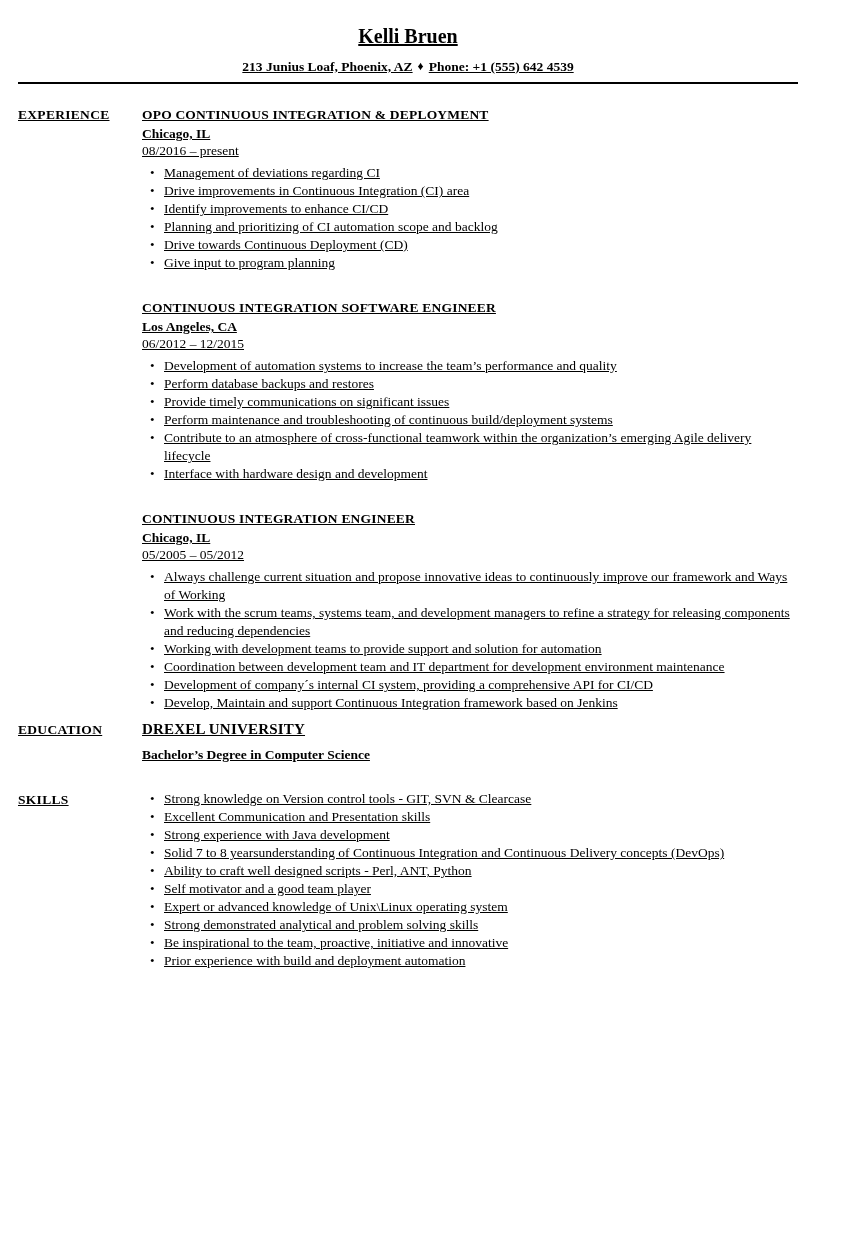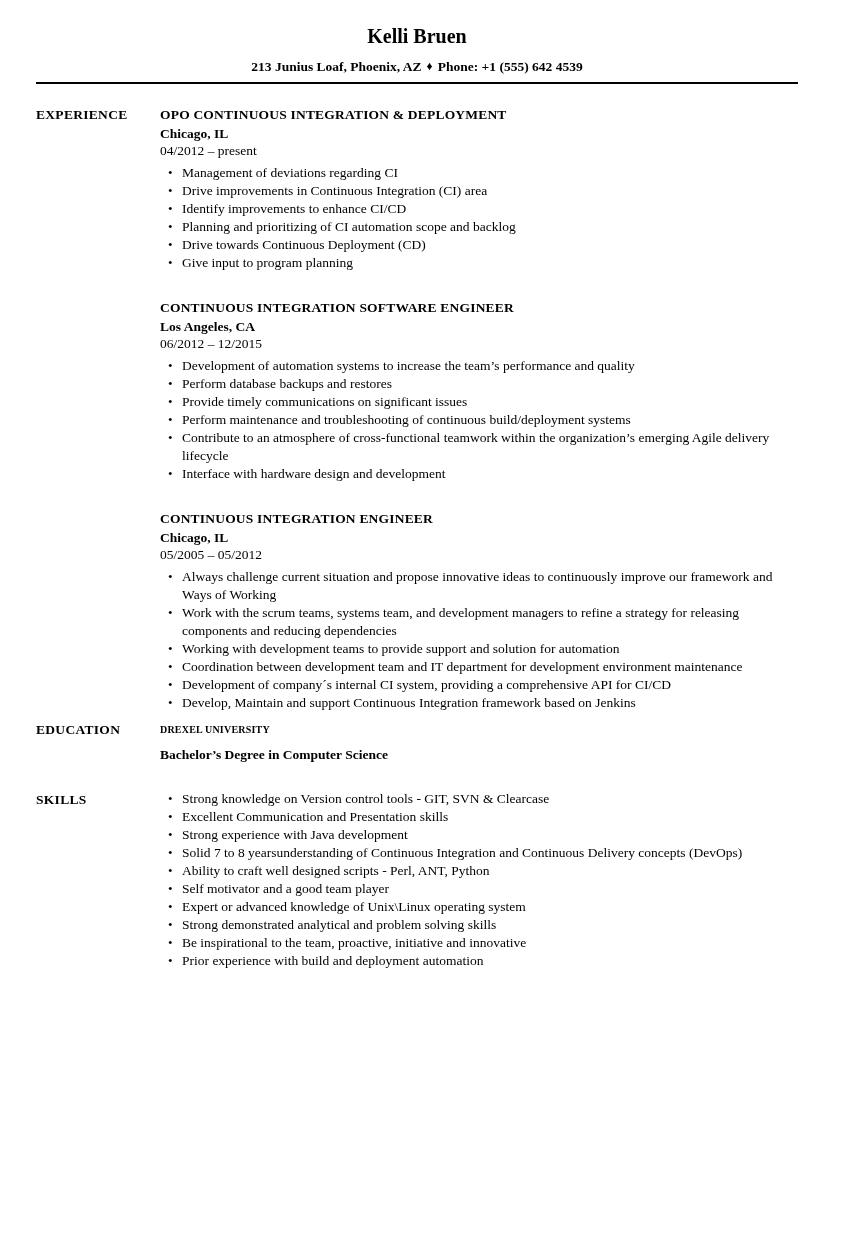--- a/index.html
+++ b/index.html
@@ -11,21 +11,22 @@
     width: 860px;
     min-height: 1240px;
     font-family: "Liberation Serif", "DejaVu Serif", serif;
     color: #000000;
     -webkit-font-smoothing: antialiased;
   }
   .page {
     box-sizing: border-box;
     width: 852px;
     min-height: 1240px;
-    padding: 24px 54px 60px 36px;
+    padding: 24px 54px 60px 18px;
+    text-decoration: underline;
   }
 
   
   .header { text-align: center; }
   .name {
     font-size: 20px;
     font-weight: 700;
     line-height: 1.2;
   }
   .contact {
@@ -96,21 +97,21 @@
     position: absolute;
     left: 8px;
     top: 0;
     font-size: 13px;
   }
   .section-skills .bullets { margin-top: 0; }
 
   
   .school {
     font-weight: 700;
-    font-size: 10px;
+    font-size: 15px;
     line-height: 19px;
     letter-spacing: 0.2px;
   }
   .degree {
     font-weight: 700;
     font-size: 13.5px;
     line-height: 19px;
     margin-top: 6px;
   }
 </style>
@@ -128,21 +129,21 @@
 
   <div class="rule"></div>
 
   <section class="section section-experience">
     <div class="section-label">EXPERIENCE</div>
     <div class="section-content">
 
         <article class="job">
           <div class="job-title">OPO CONTINUOUS INTEGRATION &amp; DEPLOYMENT</div>
           <div class="job-location">Chicago, IL</div>
-          <div class="job-dates">04/2012 – present</div>
+          <div class="job-dates">08/2016 – present</div>
           <ul class="bullets">
 
               <li class="bullet">Management of deviations regarding CI</li>
 
               <li class="bullet">Drive improvements in Continuous Integration (CI) area</li>
 
               <li class="bullet">Identify improvements to enhance CI/CD</li>
 
               <li class="bullet">Planning and prioritizing of CI automation scope and backlog</li>
 

